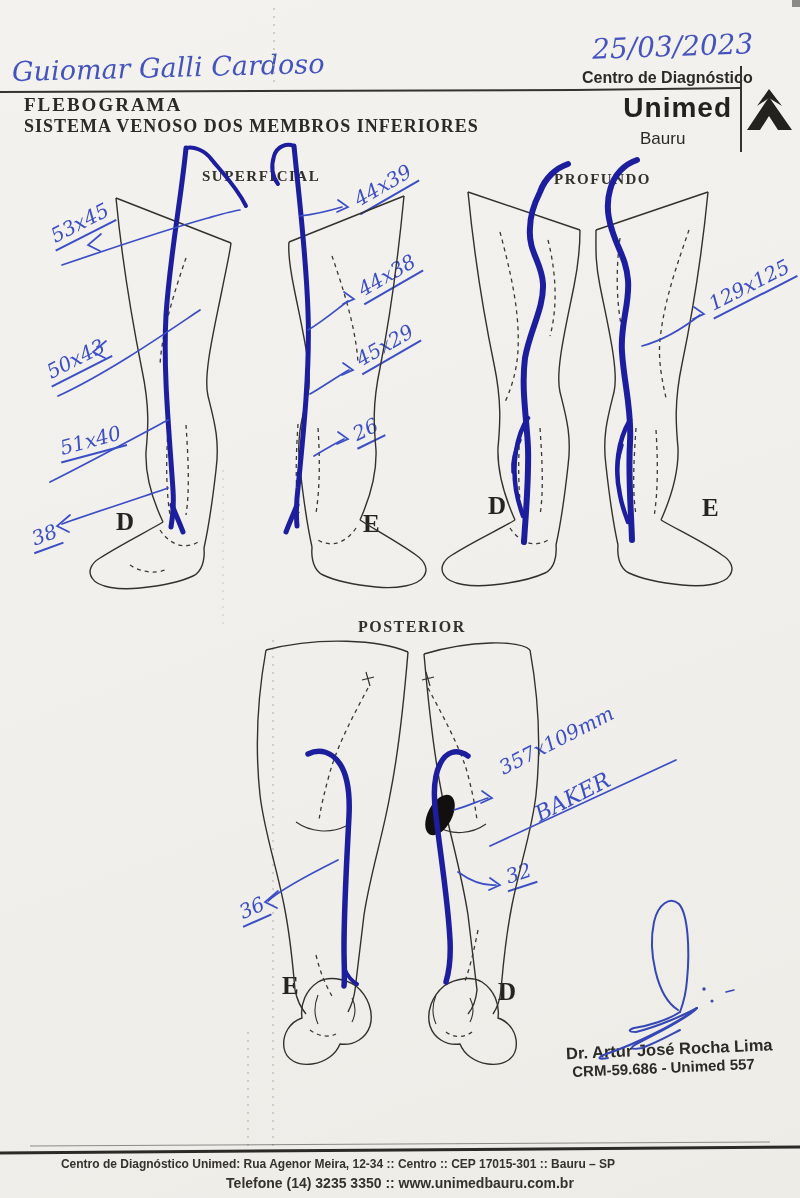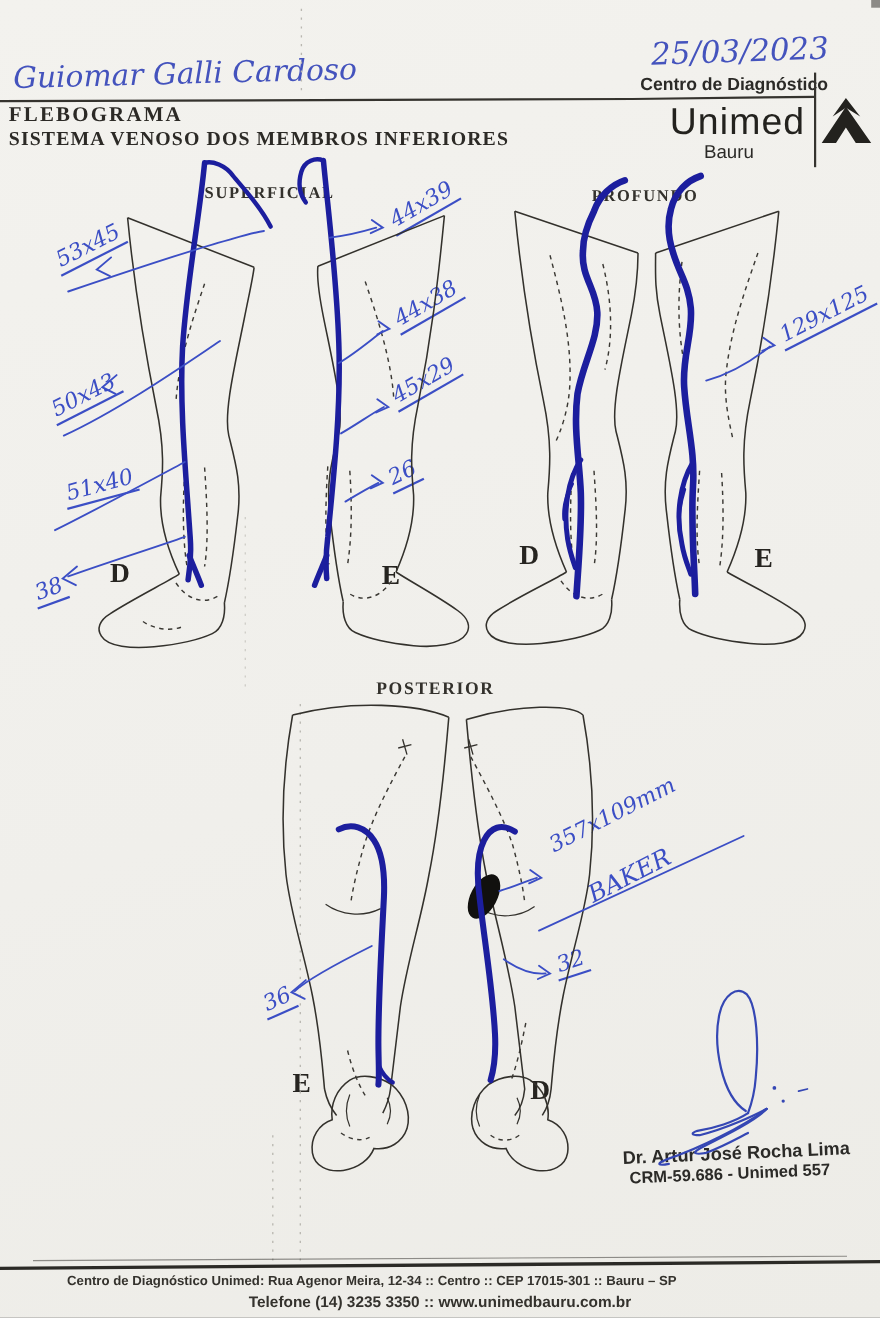--- a/index.html
+++ b/index.html
@@ -1,21 +1,21 @@
 <!DOCTYPE html>
 <html><head>
 <meta charset="utf-8">
 <style>
   html,body{margin:0;padding:0;background:#888;}
   .page{position:relative;width:800px;height:1198px;margin:0 auto;overflow:hidden;
         background:linear-gradient(160deg,#f3f2ee 0%,#f0efeb 55%,#edece7 100%);
         font-family:"Liberation Serif",serif;color:#2c2a26;}
   .t{position:absolute;white-space:nowrap;}
   
-  .pr{font-family:"Liberation Serif",serif;font-weight:bold;color:#2c2a26;}
+  .pr{font-family:"Liberation Serif",serif;font-weight:bold;color:#2c2a26;margin-left:16px;}
   .sec{font-size:15px;letter-spacing:1.5px;color:#33312c;}
   .leg-label{font-size:25px;color:#262420;}
   
   .hw{font-family:"DejaVu Serif",serif;font-style:italic;color:#4453bd;}
   .meas{font-size:20px;transform-origin:left center;border-bottom:2px solid currentColor;
         padding:0 3px 1px;color:#3b4ec5;}
   .meas.nb{border-bottom:none;}
   
   .sans{font-family:"Liberation Sans",sans-serif;color:#2b2a27;}
   svg.art{position:absolute;left:0;top:0;z-index:3;pointer-events:none;}
@@ -27,21 +27,21 @@
 <div class="page">
 
   <span class="t txt hw" style="left:12px;top:52px;font-size:27px;transform:rotate(-1.5deg);">Guiomar Galli Cardoso</span>
 
   <span class="t txt hw" style="left:592px;top:30px;font-size:28px;transform:rotate(-2deg);">25/03/2023</span>
 
   <span class="t txt pr" style="left:8px;top:94px;font-size:19px;letter-spacing:2px;">FLEBOGRAMA</span>
   <span class="t txt pr" style="left:8px;top:116px;font-size:18px;letter-spacing:1px;">SISTEMA VENOSO DOS MEMBROS INFERIORES</span>
 
   <span class="t txt sans" style="left:582px;top:69px;width:152px;text-align:center;font-size:16px;font-weight:600;">Centro de Diagnóstico</span>
-  <span class="t txt sans" style="left:582px;top:92px;width:150px;text-align:right;font-size:34px;font-weight:normal;letter-spacing:1px;color:#23221e;">Unimed</span>
+  <span class="t txt sans" style="left:582px;top:92px;width:150px;text-align:right;font-size:28px;font-weight:bold;letter-spacing:1px;color:#23221e;">Unimed</span>
   <span class="t txt sans" style="left:640px;top:129px;width:94px;text-align:left;font-size:17px;">Bauru</span>
 
   <span class="t txt pr sec" style="left:186px;top:168px;">SUPERFICIAL</span>
   <span class="t txt pr sec" style="left:538px;top:171px;">PROFUNDO</span>
   <span class="t txt pr sec" style="left:342px;top:618px;font-size:16px;">POSTERIOR</span>
 
   <span class="t txt pr leg-label" style="left:100px;top:508px;">D</span>
   <span class="t txt pr leg-label" style="left:347px;top:510px;">E</span>
   <span class="t txt pr leg-label" style="left:472px;top:492px;">D</span>
   <span class="t txt pr leg-label" style="left:686px;top:494px;">E</span>

